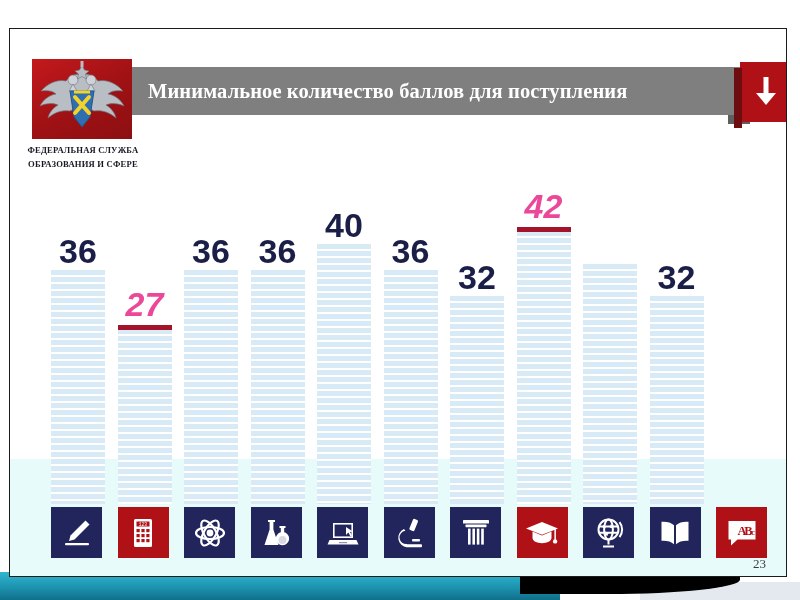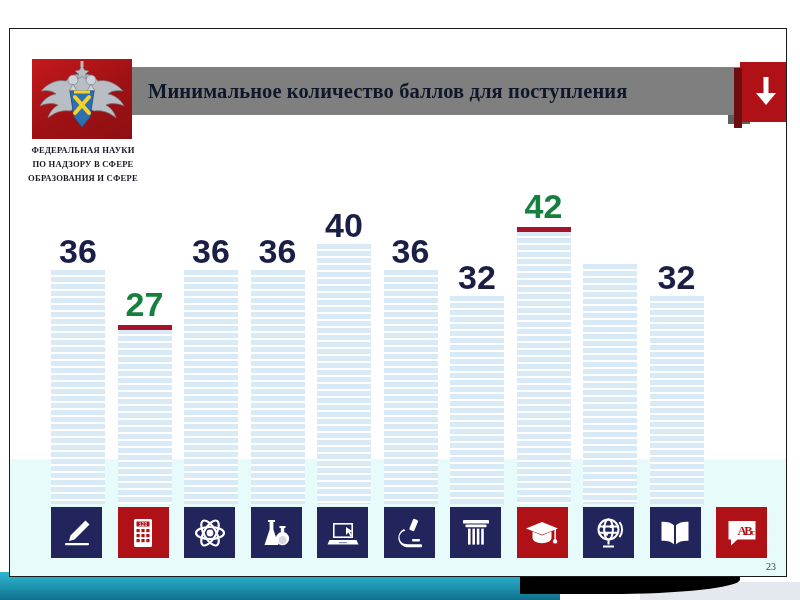--- a/index.html
+++ b/index.html
@@ -13,21 +13,21 @@
     background:#000000;border-radius:0 0 60% 0;}
   #band-grey{position:absolute;left:640px;bottom:0px;width:300px;height:18px;background:#e3e9ee;}
 
   
   #slide{position:absolute;left:9px;top:28px;width:778px;height:549px;background:#ffffff;
     border:1px solid #1b1b1b;box-sizing:border-box;overflow:hidden;}
 
   
   #title-bar{position:absolute;left:114px;top:38px;width:627px;height:48px;
     background:#7f7f7f;display:flex;align-items:center;}
-  #title-text{color:#0f172a;font-family:"Liberation Serif",serif;font-weight:bold;
+  #title-text{color:#ffffff;font-family:"Liberation Serif",serif;font-weight:bold;
     font-size:20.5px;letter-spacing:.1px;padding-left:24px;white-space:nowrap;}
   #title-notch{position:absolute;left:718px;top:86px;width:22px;height:9px;background:#5f5f5f;}
 
   #dl-btn{position:absolute;left:730px;top:33px;width:52px;height:60px;background:#b01116;
     display:flex;align-items:center;justify-content:center;}
   #dl-btn .shadow{position:absolute;left:-6px;top:6px;width:8px;height:60px;background:#6e0d10;}
 
   
   #emblem{position:absolute;left:22px;top:30px;width:100px;height:80px;
     background:linear-gradient(150deg,#c4191c 0%,#9e1114 55%,#8d0f12 100%);overflow:hidden;}
@@ -38,35 +38,35 @@
 
   
   #plot{position:absolute;left:0;top:150px;width:778px;height:325px;}
   .col{position:absolute;bottom:0;}
   .bar{position:absolute;left:0;bottom:0;width:100%;
     background-image:repeating-linear-gradient(180deg,#d9eaf7 0px,#d9eaf7 5px,#ffffff 5px,#ffffff 7px);}
   .bar-cap{position:absolute;left:0;width:100%;height:5px;background:#a3132a;}
   .val{position:absolute;width:120px;text-align:center;left:50%;transform:translateX(-50%);
     font-family:"Liberation Sans",sans-serif;font-weight:bold;font-size:34px;line-height:34px;}
   .val.navy{color:#1b1f47;}
-  .val.red{color:#15803d;}
+  .val.red{color:#ec4899;font-style:italic;}
 
   
   #foot{position:absolute;left:0;top:430px;width:778px;height:118px;background:#e8fbfb;}
   .tile{position:absolute;top:478px;width:51px;height:51px;display:flex;align-items:center;justify-content:center;}
   .tile.navy{background:#21255c;}
   .tile.red{background:#b01116;}
   .tile svg{display:block;}
   .lbl{position:absolute;top:546px;width:86px;text-align:center;font-size:8.4px;
     line-height:12px;font-weight:bold;letter-spacing:.15px;}
   .lbl.navy{color:#1b1f47;}
   .lbl.red{color:#c0392b;}
 
-  #pageno{position:absolute;right:10px;bottom:4px;font-family:"Liberation Serif",serif;
-    font-size:10px;color:#3a3a3a;}
+  #pageno{position:absolute;right:20px;bottom:4px;font-family:"Liberation Serif",serif;
+    font-size:13px;color:#3a3a3a;}
 </style>
 </head>
 <body>
 
 <div id="backdrop">
   <div id="band-grey"></div>
   <div id="band-teal"></div>
   <div id="band-dark"></div>
 
   <div id="slide">
@@ -96,22 +96,21 @@
           <path d="M59 25 L55 32 L63 32 Z"></path>
         </g>
         <path d="M50 6 L52.5 11 L57 12 L53.5 15 L54.5 20 L50 17.5 L45.5 20 L46.5 15 L43 12 L47.5 11 Z" fill="#b9bdc4" stroke="#6f737b" stroke-width="0.6"></path>
         <rect x="48.5" y="2" width="3" height="6" fill="#b9bdc4"></rect>
         <path d="M38 32 L62 32 L58 58 L50 68 L42 58 Z" fill="#2e6fb0" stroke="#25558a" stroke-width="1"></path>
         <path d="M43 38 L57 54 M57 38 L43 54" stroke="#f3d22b" stroke-width="4" stroke-linecap="round" fill="none"></path>
         <path d="M42 33 L58 33" stroke="#f3d22b" stroke-width="3"></path>
       </svg>
     </div>
     <div id="emblem-caption">
-      <div>ФЕДЕРАЛЬНАЯ НАУКИ</div>
-      <div>ПО НАДЗОРУ В СФЕРЕ</div>
+      <div>ФЕДЕРАЛЬНАЯ СЛУЖБА</div>
       <div>ОБРАЗОВАНИЯ И СФЕРЕ</div>
     </div>
 
     <div id="foot"></div>
 
     <div id="plot">
         <div class="col" style="left: 41px; width: 54px; height: 323px;">
           <div class="bar" style="height: 234px;"></div>
           <div class="val navy" style="bottom: 236px;">36</div>
         </div>

